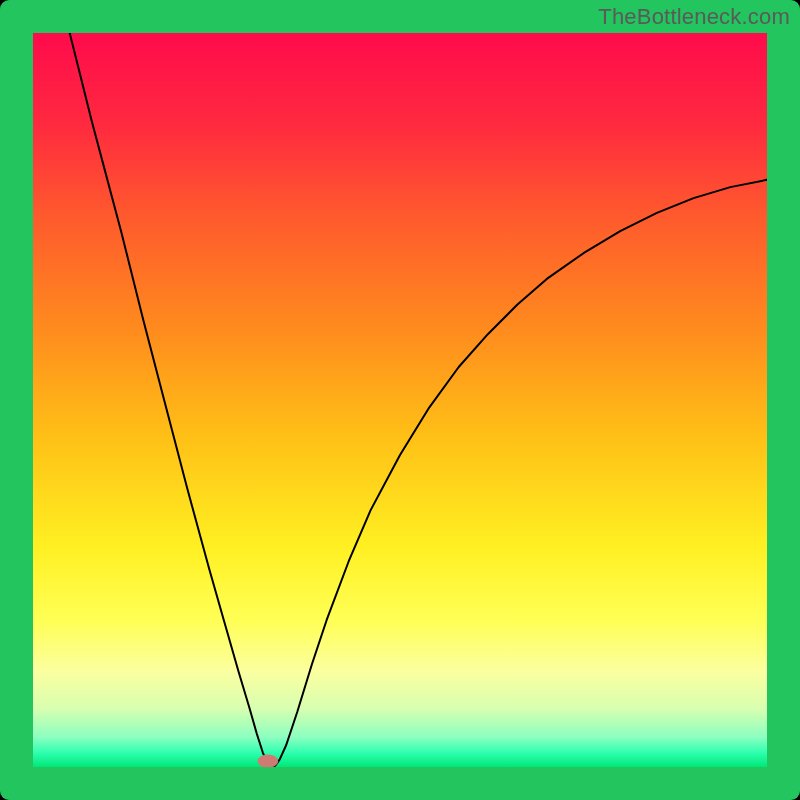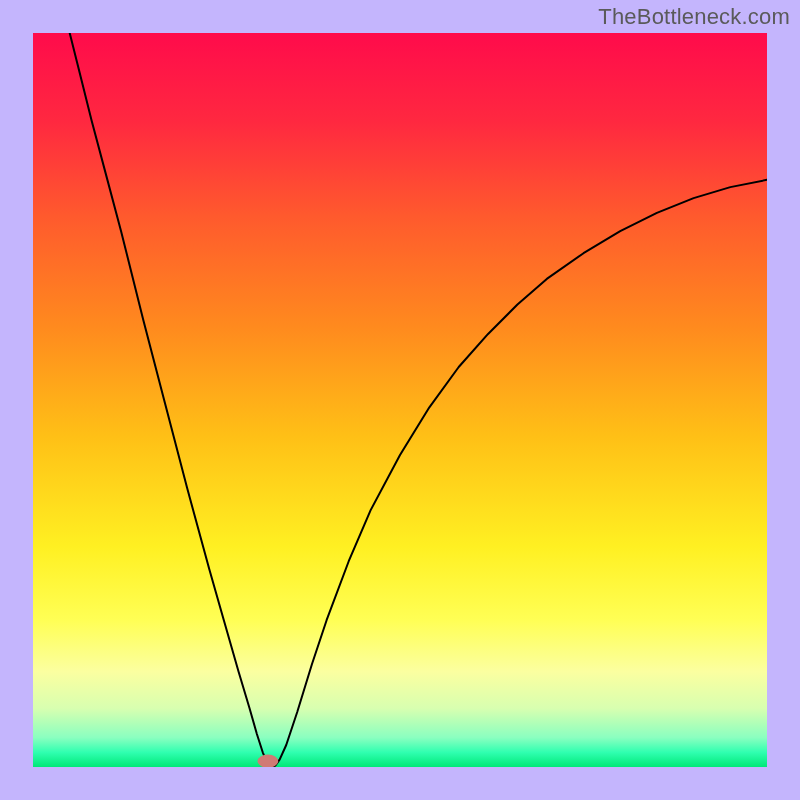--- a/index.html
+++ b/index.html
@@ -10,21 +10,22 @@
     background: #000;
     overflow: hidden;
     font-family: Arial, Helvetica, sans-serif;
   }
   .frame {
     position: absolute;
     left: 0;
     top: 0;
     width: 800px;
     height: 800px;
-    background: #c4b5fd;
+    background: #22c55e;
+    border-radius: 9px;
   }
   .watermark {
     position: absolute;
     top: 4px;
     right: 10px;
     font-size: 22px;
     color: #5a5a5a;
     letter-spacing: 0.2px;
     font-weight: 400;
   }

